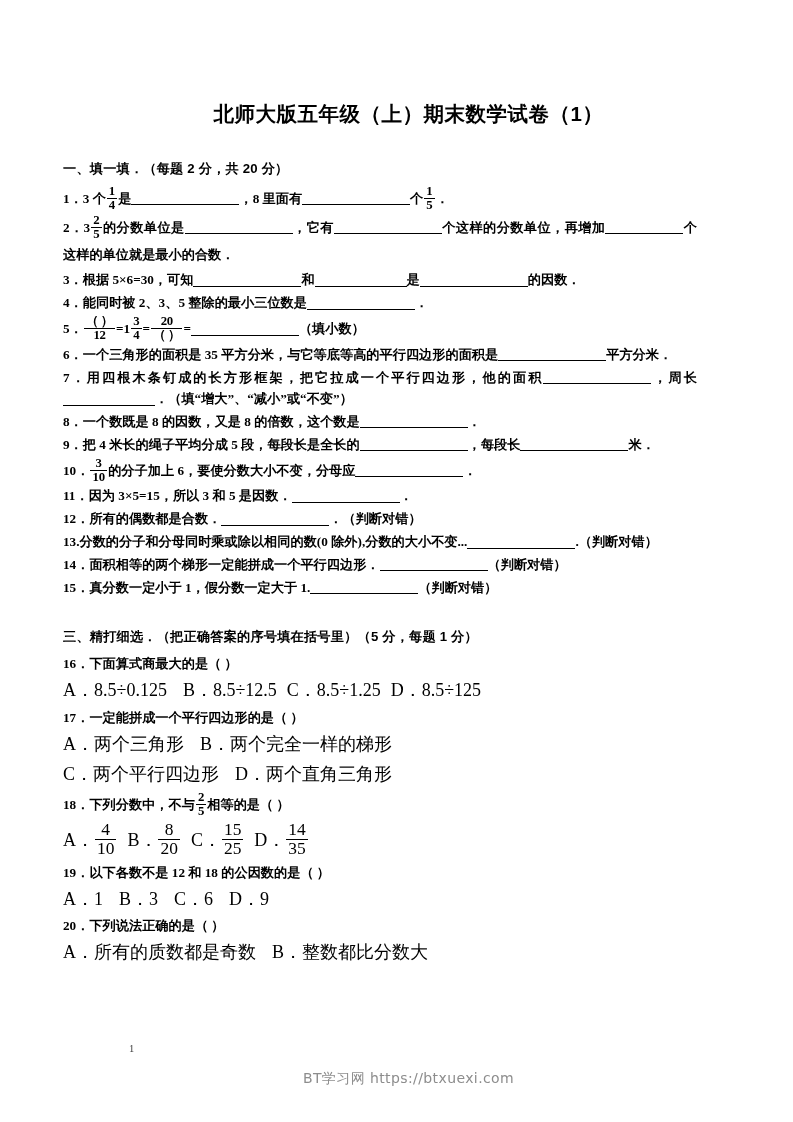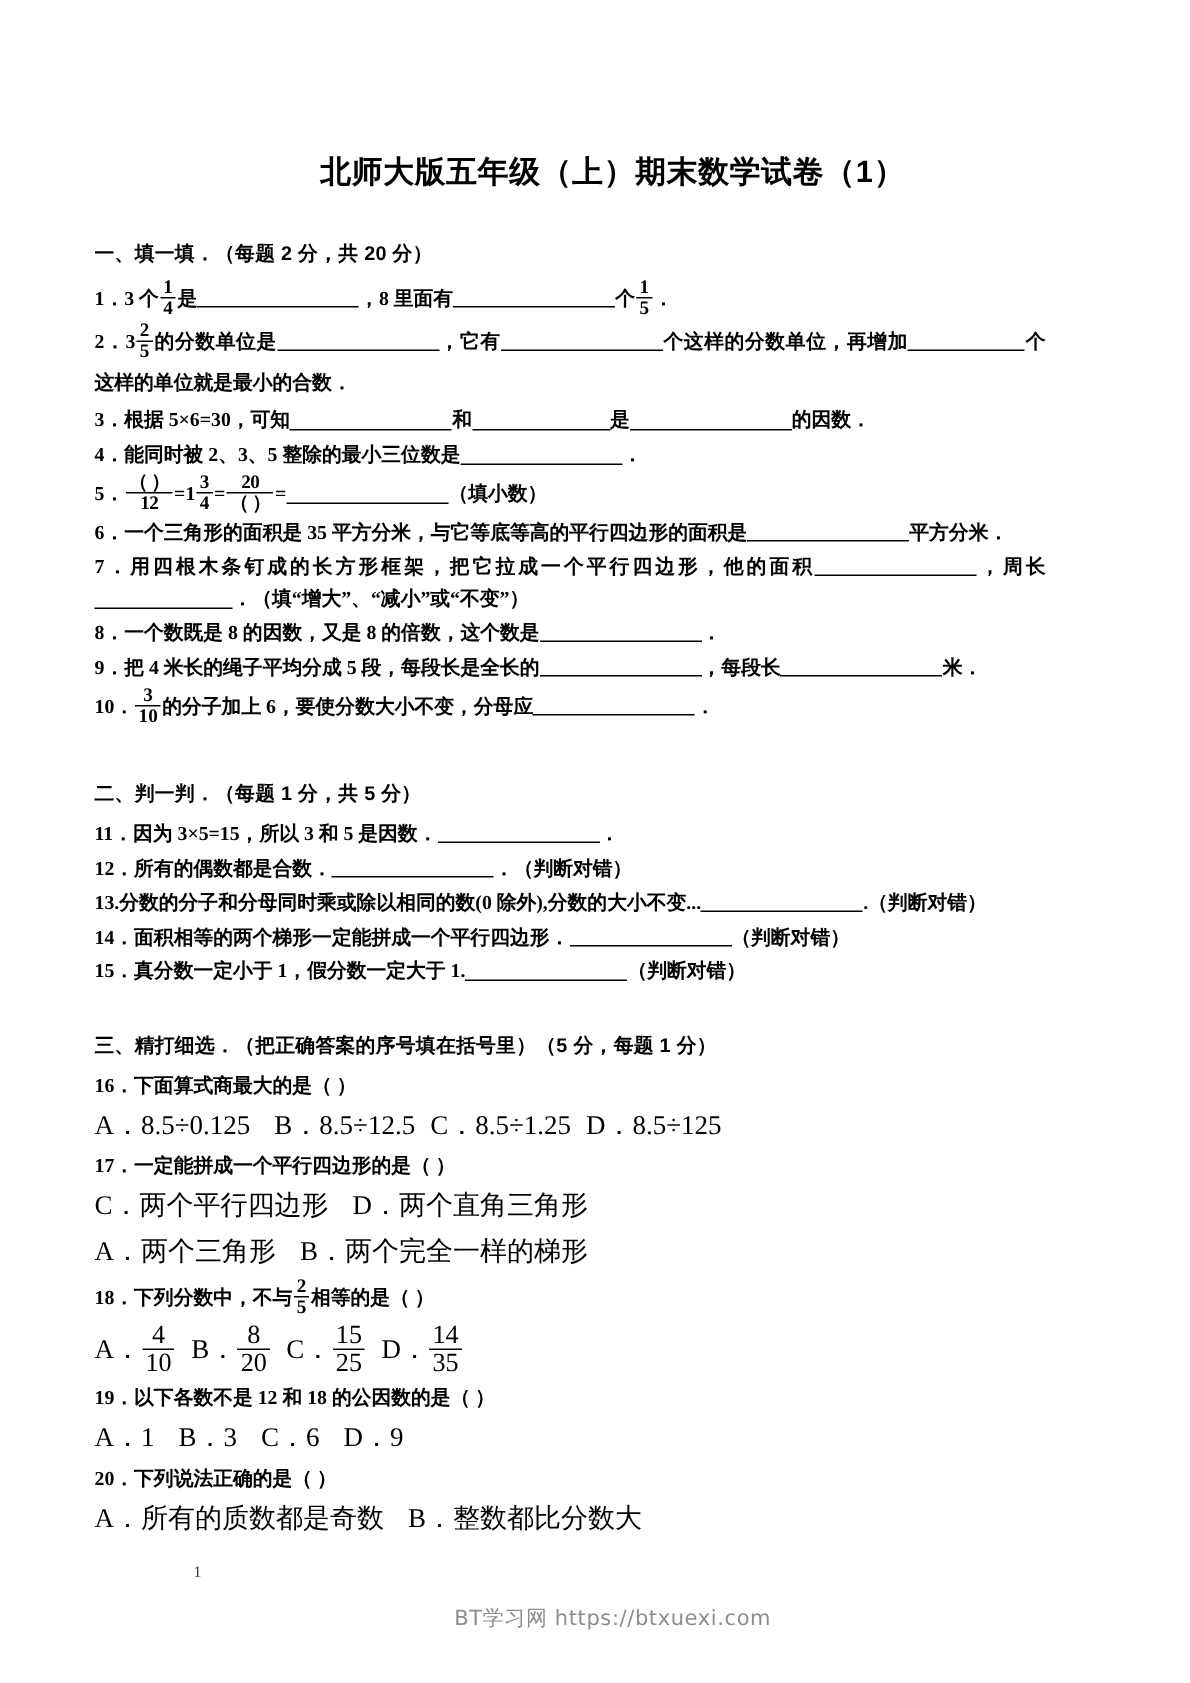--- a/index.html
+++ b/index.html
@@ -154,21 +154,20 @@
     </div>
 
     <div class="q">
       <span class="num">9．</span><span>把 4 米长的绳子平均分成 5 段，每段长是全长的</span><span class="blank b-xl"></span><span>，每段长</span><span class="blank b-xl"></span><span>米．</span>
     </div>
 
     <div class="q tall">
       <span class="num">10．</span><span class="frac"><span class="nu">3</span><span class="de">10</span></span><span>的分子加上 6，要使分数大小不变，分母应</span><span class="blank b-xl"></span><span>．</span>
     </div>
 
-    <div class="section-head sec-gap-2">二、判一判．（每题 1 分，共 5 分）</div>
 
     <div class="q">
       <span class="num">11．</span><span>因为 3×5=15，所以 3 和 5 是因数．</span><span class="blank b-xl"></span><span>．</span>
     </div>
 
     <div class="q">
       <span class="num">12．</span><span>所有的偶数都是合数．</span><span class="blank b-xl"></span><span>．（判断对错）</span>
     </div>
 
     <div class="q">
@@ -189,24 +188,24 @@
       <span class="num">16．</span><span>下面算式商最大的是（        ）</span>
     </div>
     <div class="opts">
       <span>A．8.5÷0.125</span><span class="opt-gapA"></span><span>B．8.5÷12.5</span><span class="opt-gapB"></span><span>C．8.5÷1.25</span><span class="opt-gapB"></span><span>D．8.5÷125</span>
     </div>
 
     <div class="q">
       <span class="num">17．</span><span>一定能拼成一个平行四边形的是（        ）</span>
     </div>
     <div class="opts">
+      <span>A．两个三角形</span><span class="opt-gapA"></span><span>B．两个完全一样的梯形</span>
+    </div>
+    <div class="opts">
       <span>C．两个平行四边形</span><span class="opt-gapA"></span><span>D．两个直角三角形</span>
-    </div>
-    <div class="opts">
-      <span>A．两个三角形</span><span class="opt-gapA"></span><span>B．两个完全一样的梯形</span>
     </div>
 
     <div class="q tall">
       <span class="num">18．</span><span>下列分数中，不与</span><span class="frac"><span class="nu">2</span><span class="de">5</span></span><span>相等的是（        ）</span>
     </div>
     <div class="opts frac-row">
       <span>A．</span><span class="frac"><span class="nu">4</span><span class="de">10</span></span><span class="opt-gapB"></span><span>B．</span><span class="frac"><span class="nu">8</span><span class="de">20</span></span><span class="opt-gapB"></span><span>C．</span><span class="frac"><span class="nu">15</span><span class="de">25</span></span><span class="opt-gapB"></span><span>D．</span><span class="frac"><span class="nu">14</span><span class="de">35</span></span>
     </div>
 
     <div class="q">

